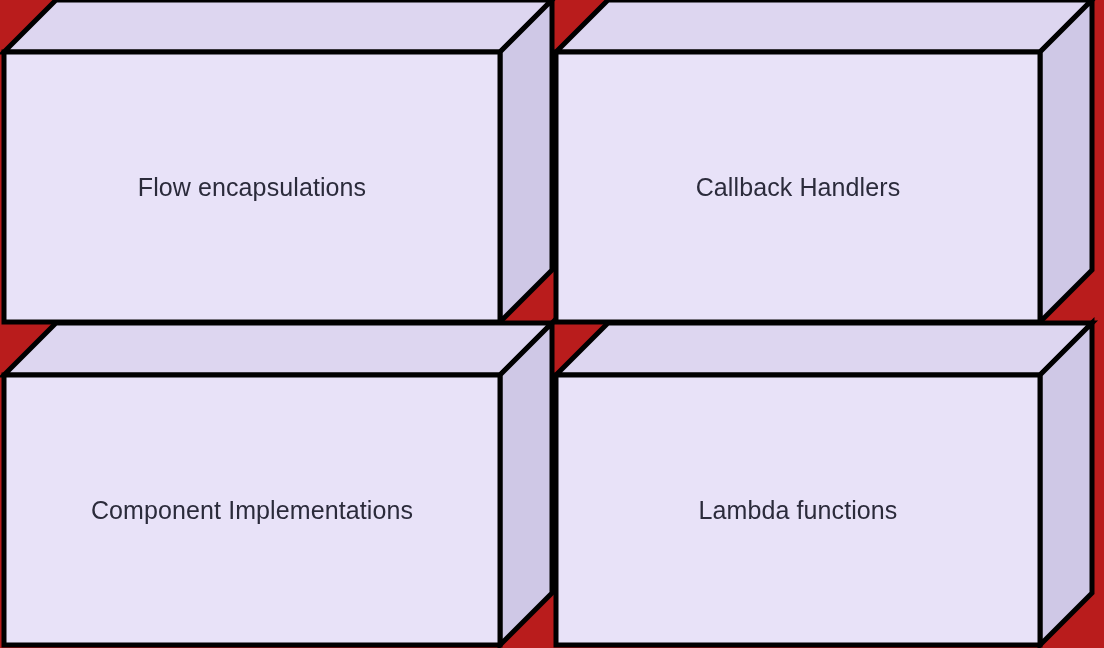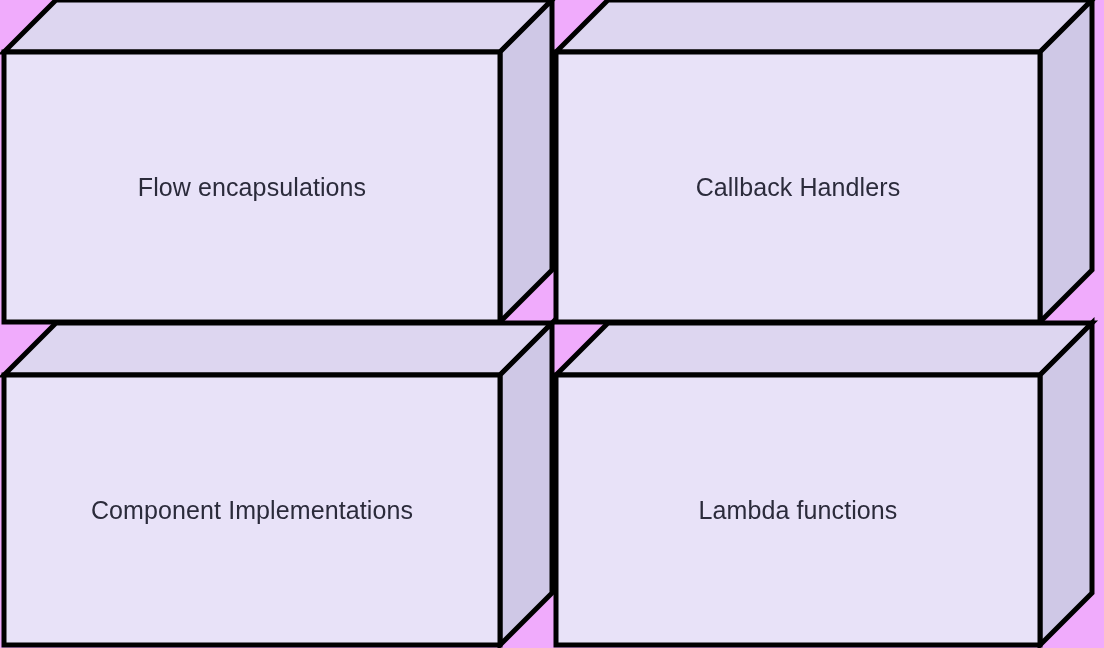--- a/index.html
+++ b/index.html
@@ -11,21 +11,21 @@
   body {
     width: 1104px;
     height: 648px;
     font-family: "Liberation Sans", sans-serif;
     overflow: hidden;
   }
   #diagram-root {
     position: relative;
     width: 1104px;
     height: 648px;
-    background: #f0abfc;
+    background: #b91c1c;
   }
   #diagram-svg {
     position: absolute;
     top: 0;
     left: 0;
     width: 1104px;
     height: 648px;
     display: block;
   }
   .face {

